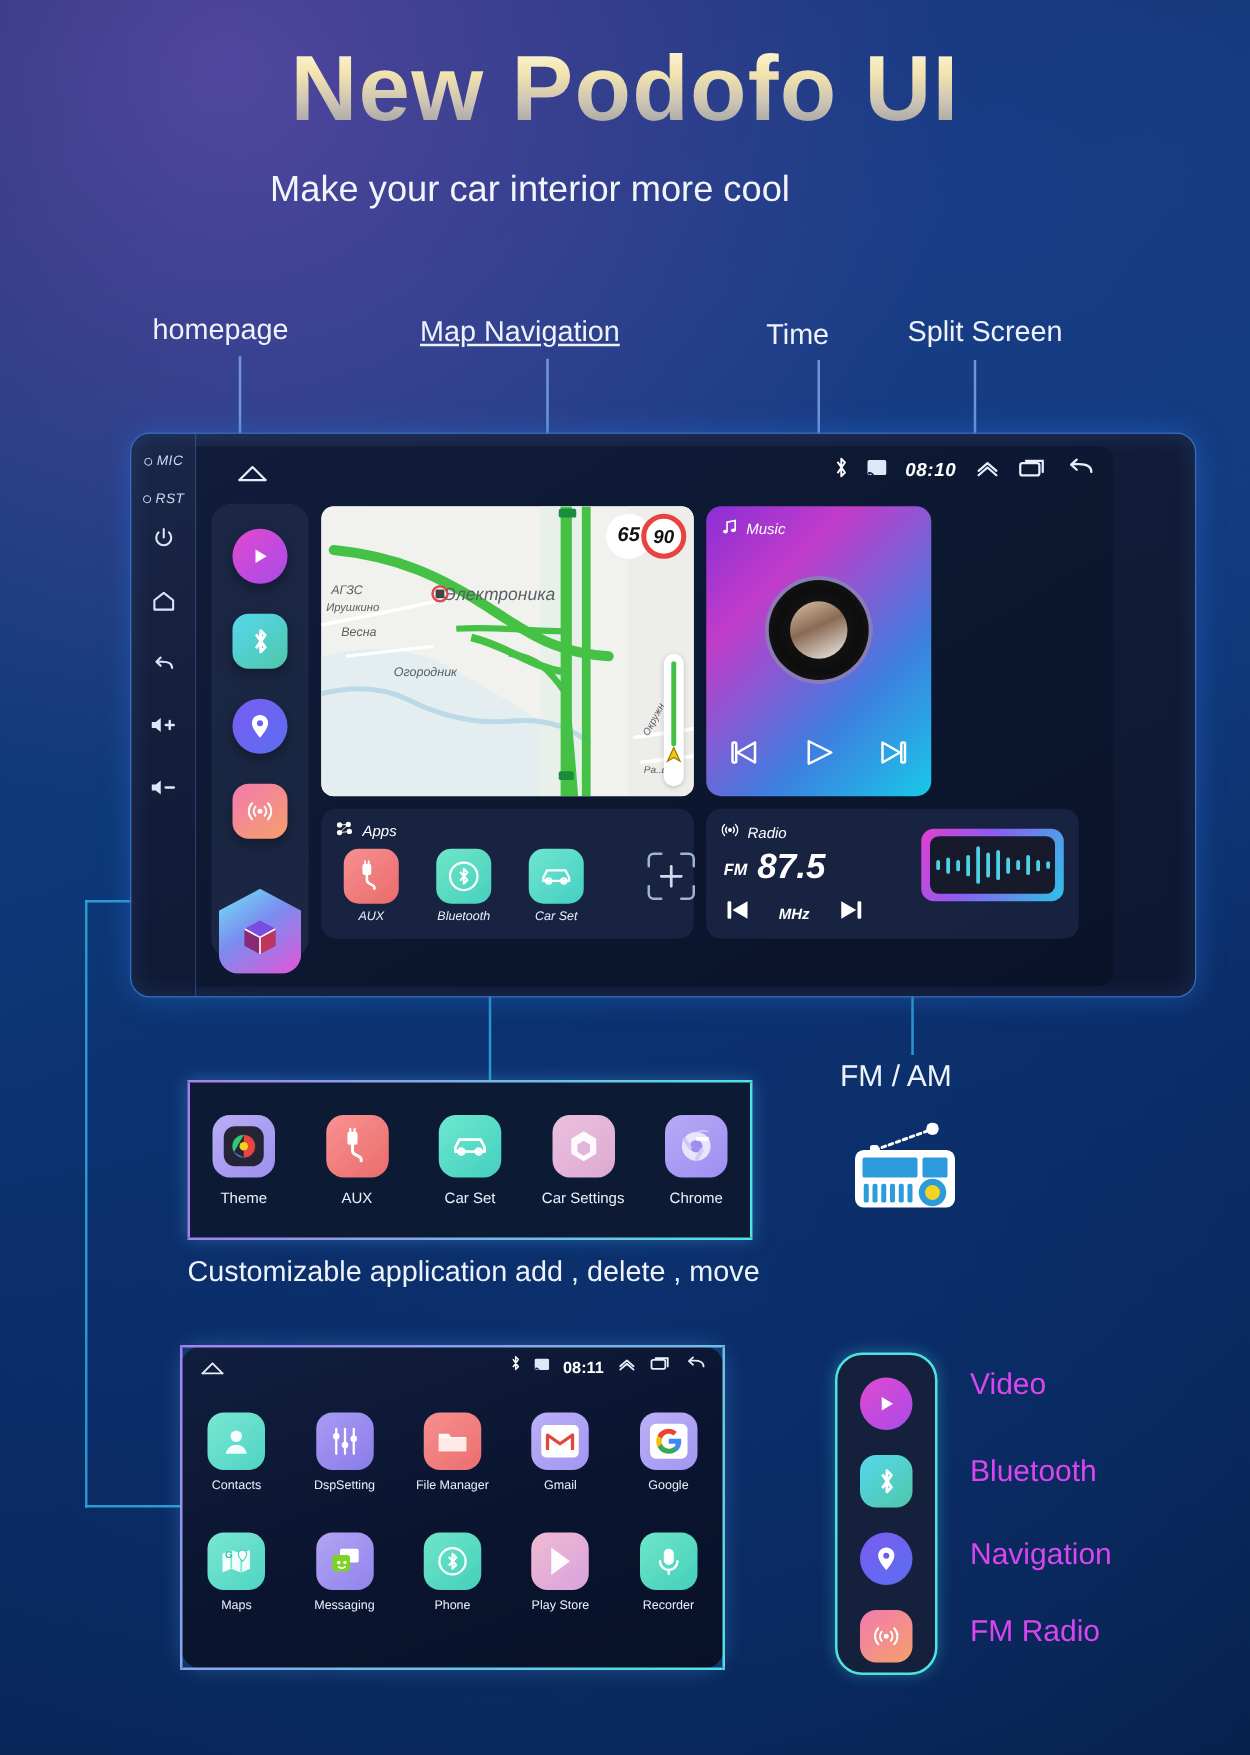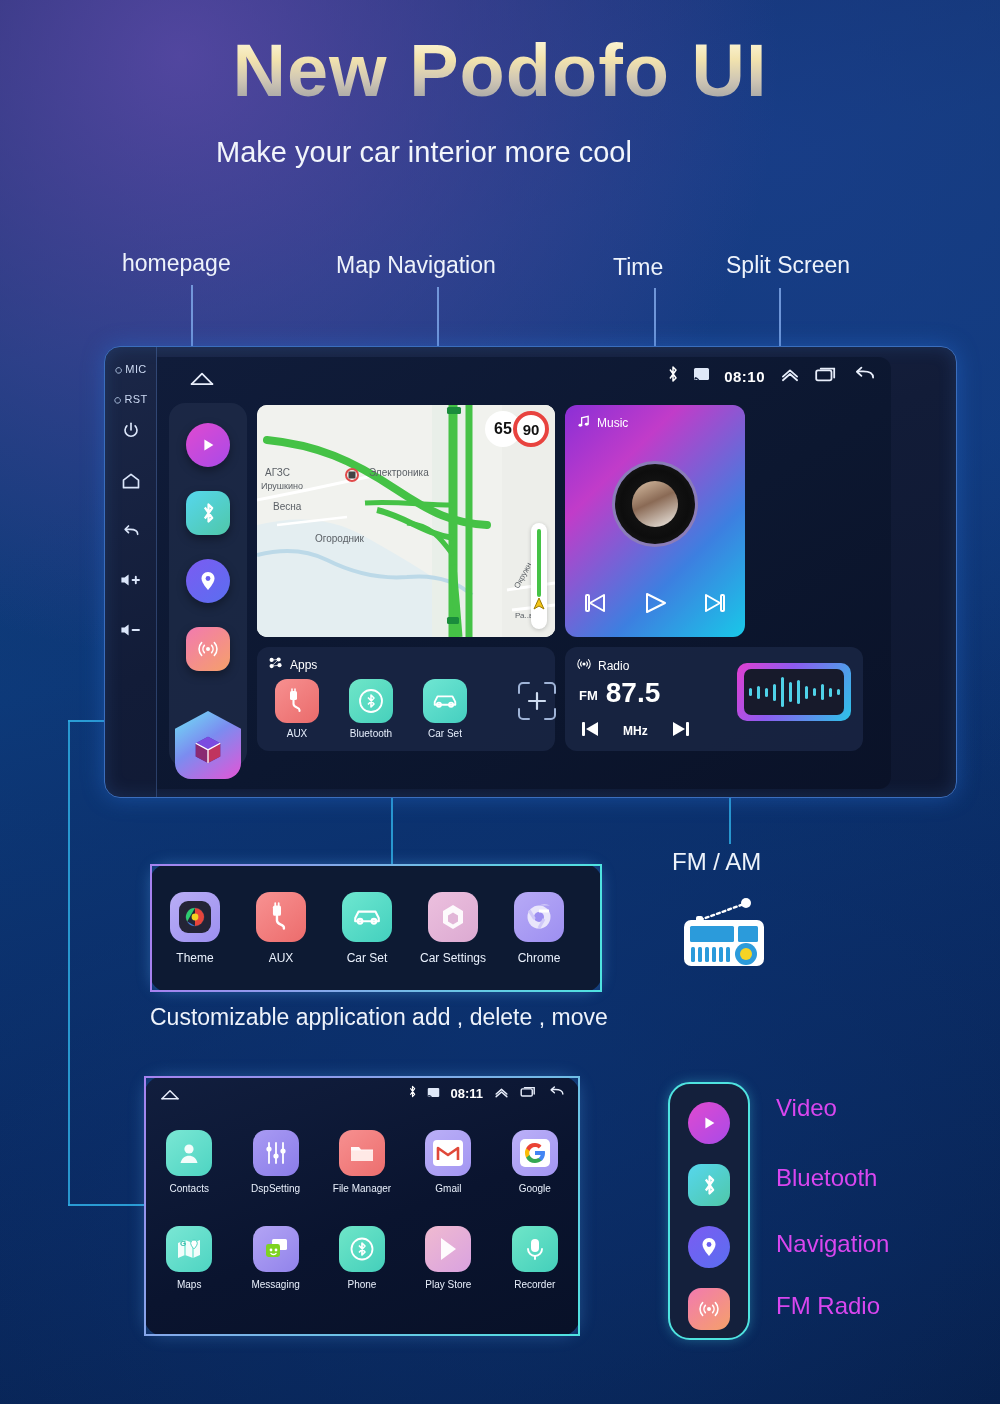--- a/index.html
+++ b/index.html
@@ -42,20 +42,21 @@
     background: radial-gradient(circle at 38% 32%, #ffffff 0%, #7fd0ff 35%, #1f7ddd 70%, #10478f 100%);
     box-shadow: 0 0 9px 4px rgba(70,160,255,.65);
   }
   
   #unit {
     position: absolute; left: 104px; top: 346px; width: 853px; height: 452px;
     border-radius: 16px;
     background: linear-gradient(160deg,#1b2748 0%,#121c38 45%,#0e1730 100%);
     border: 1px solid #3b6ebd;
     box-shadow: 0 0 22px rgba(40,110,210,.45), inset 0 0 18px rgba(70,130,220,.2);
+    font-style: italic;
   }
   #bezel { position: absolute; left: 0; top: 0; width: 52px; height: 100%;
            border-right: 1px solid rgba(120,170,255,.25); }
   .bez-btn { position: absolute; left: 0; width: 52px; text-align: center;
              color: #ccd9f2; font-size: 11px; letter-spacing: .4px; }
   .bez-ico { position: absolute; left: 0; width: 52px; text-align: center; color: #dbe6fa; }
   #screen {
     position: absolute; left: 52px; top: 10px; width: 734px; height: 432px;
     border-radius: 0 12px 12px 0;
     background: linear-gradient(150deg,#101c3a 0%,#0c1730 55%,#0a1228 100%);
@@ -150,24 +151,24 @@
     position: absolute; right: 12px; top: 16px; width: 114px; height: 58px; border-radius: 10px;
     background: linear-gradient(120deg,#e23fd0 0%,#8e5bf0 40%,#2bc4e8 100%);
     display: flex; align-items: center; justify-content: center;
   }
   #eq-inner { width: 100px; height: 46px; border-radius: 7px; background: #171a2b;
               display: flex; align-items: center; justify-content: center; gap: 5px; }
   #eq-inner i { display: block; width: 3px; background: #4fd2e8; border-radius: 2px; }
   
   #appstrip {
     position: absolute; left: 150px; top: 864px; width: 452px; height: 128px;
-    border-radius: 18px; background: #0d1a33;
+    border-radius: 2px; background: #0d1a33;
     border: 2px solid; border-image: linear-gradient(90deg,#a682f0,#4fe3e0) 1;
     box-shadow: 0 0 14px rgba(90,170,240,.35);
-    display: flex; align-items: center; justify-content: flex-start;
+    display: flex; align-items: center; justify-content: space-between;
   }
   .strip-item { display: flex; flex-direction: column; align-items: center; width: 86px; }
   .strip-ico { width: 50px; height: 50px; border-radius: 14px;
                display: flex; align-items: center; justify-content: center; }
   .strip-label { font-size: 12px; color: #eaf1fd; margin-top: 9px; }
   #customizable { position: absolute; left: 150px; top: 1004px; font-size: 23px; color: #eef3fb; }
   
   #drawer {
     position: absolute; left: 144px; top: 1076px; width: 436px; height: 260px;
     border-radius: 20px; background: linear-gradient(160deg,#0e1a35 0%,#0b1density 0%,#0a1densit 0%,#091430 100%);
@@ -206,21 +207,21 @@
 
 <div id="bg"></div>
 
 <div id="title">New Podofo UI</div>
 <div id="subtitle">Make your car interior more cool</div>
 
 <div class="callout-label" style="left:122px; top:250px;">homepage</div>
 <div class="lead-line" style="left:191px; top:285px; height:80px;"></div>
 <div class="dot" style="left:185px; top:358px;"></div>
 
-<div class="callout-label" style="left:336px; top:252px;">Map Navigation</div>
+<div class="callout-label" style="left:336px; top:252px;text-decoration:underline;">Map Navigation</div>
 <div class="lead-line" style="left:437px; top:287px; height:110px;"></div>
 <div class="dot" style="left:431px; top:391px;"></div>
 
 <div class="callout-label" style="left:613px; top:254px;">Time</div>
 <div class="lead-line" style="left:654px; top:288px; height:76px;"></div>
 <div class="dot" style="left:648px; top:357px;"></div>
 
 <div class="callout-label" style="left:726px; top:252px;">Split Screen</div>
 <div class="lead-line" style="left:779px; top:288px; height:76px;"></div>
 <div class="dot" style="left:773px; top:357px;"></div>
@@ -378,21 +379,21 @@
         <path d="M150 118 C175 120 185 135 196 150" fill="none" stroke="#45c246" stroke-width="5"></path>
         <path d="M196 160 C198 185 200 205 202 232" fill="none" stroke="#45c246" stroke-width="7"></path>
         <rect x="190" y="2" width="14" height="7" rx="1.5" fill="#1a8c3c"></rect>
         <rect x="190" y="212" width="12" height="7" rx="1.5" fill="#1a8c3c"></rect>
         <circle cx="95" cy="70" r="6" fill="none" stroke="#e04a4a" stroke-width="2"></circle>
         <rect x="91.5" y="66.5" width="7" height="7" rx="1" fill="#444"></rect>
       </svg>
       <div class="map-label" style="left:8px; top:62px; font-size:10px;">АГЗС</div>
       <div class="map-label" style="left:4px; top:76px;">Ирушкино</div>
       <div class="map-label" style="left:16px; top:96px; font-size:10px;">Весна</div>
-      <div class="map-label" style="left:112px; top:62px; font-size:10px;">Электроника</div>
+      <div class="map-label" style="left:98px; top:62px; font-size:14px;">Электроника</div>
       <div class="map-label" style="left:58px; top:128px; font-size:10px;">Огородник</div>
       <div class="map-label" style="left:252px; top:166px; transform:rotate(-62deg); font-size:8px;">Окружн</div>
       <div class="map-label" style="left:258px; top:206px; font-size:8px;">Ра..ве</div>
 
 
       <div id="speed-box">
         <div id="cur-speed">65</div>
         <div id="limit-speed">90</div>
       </div>
 

